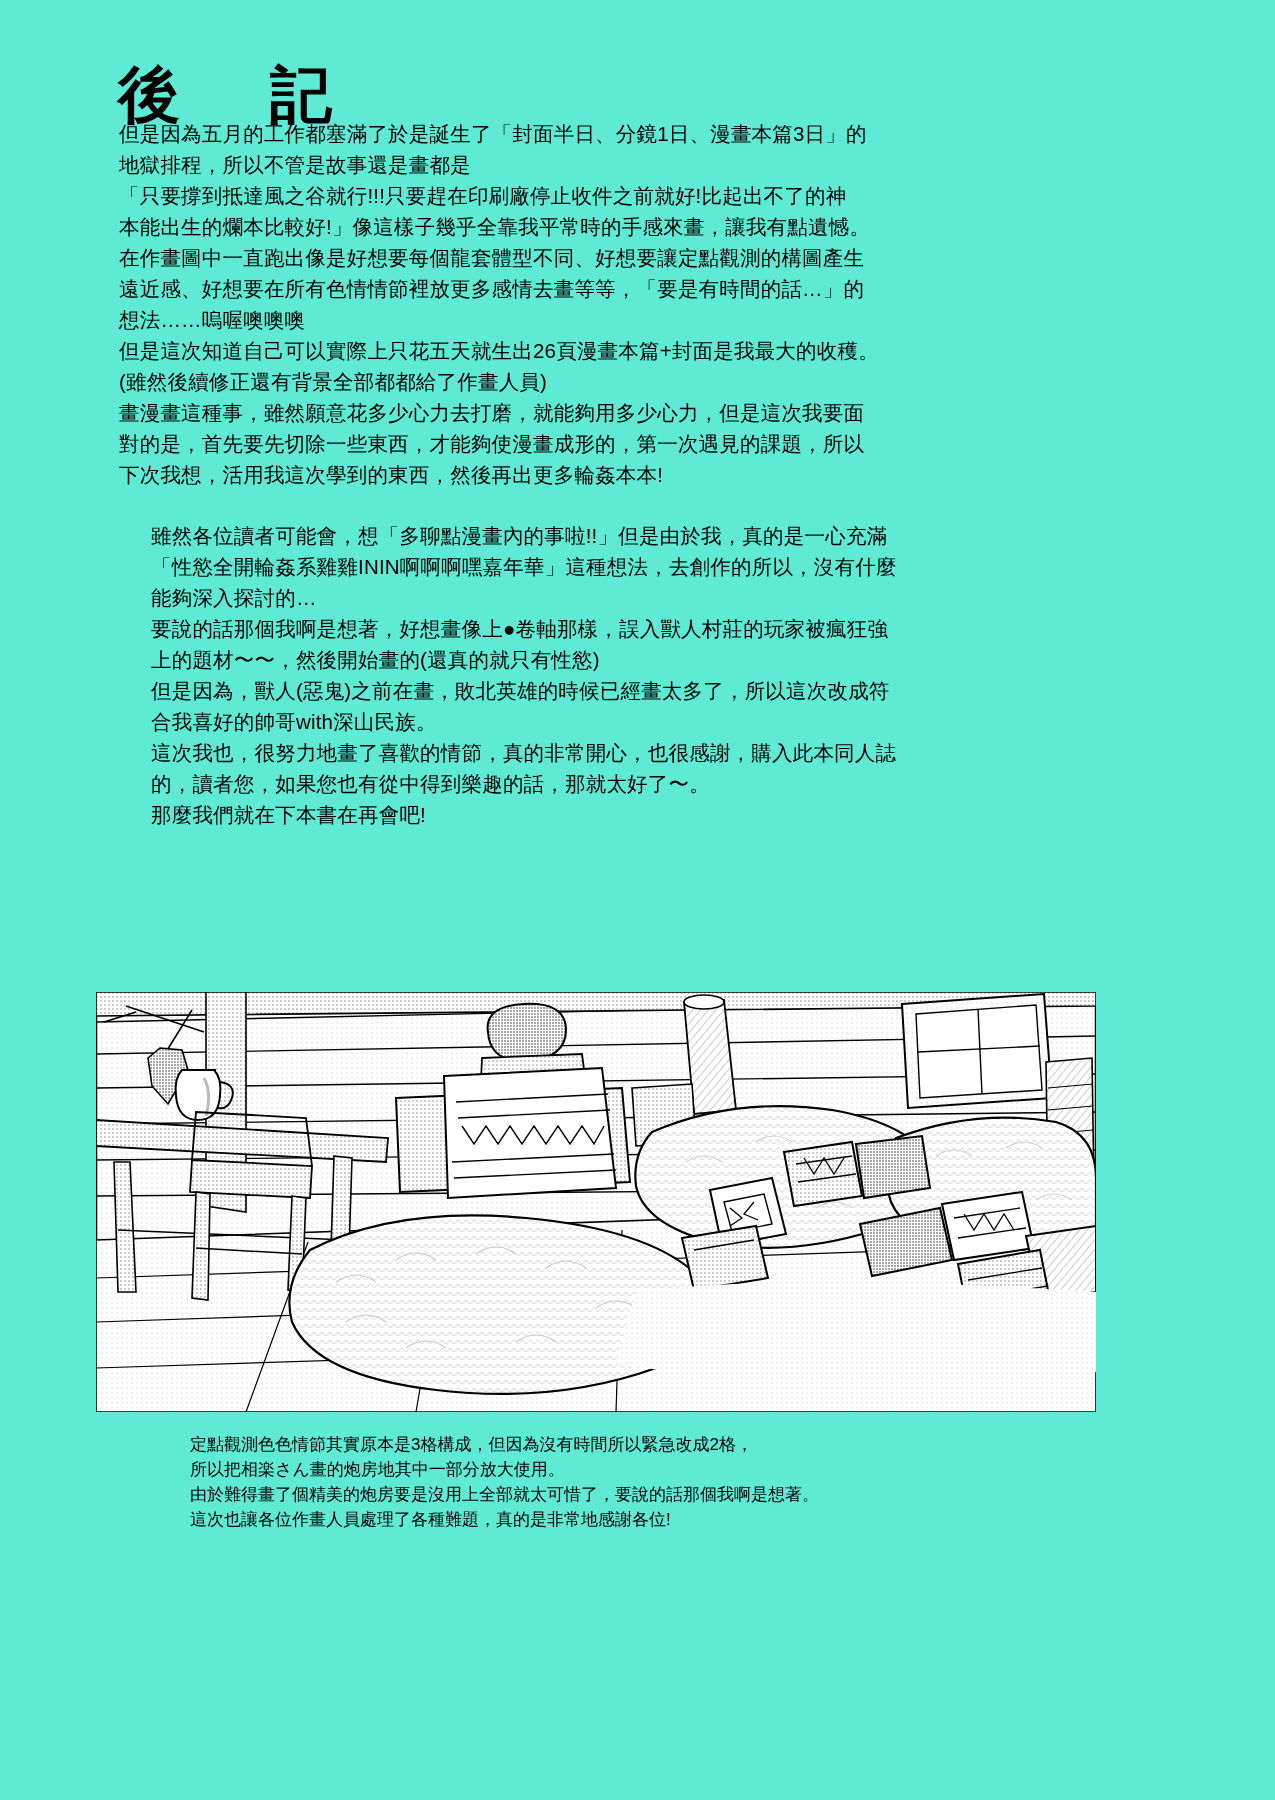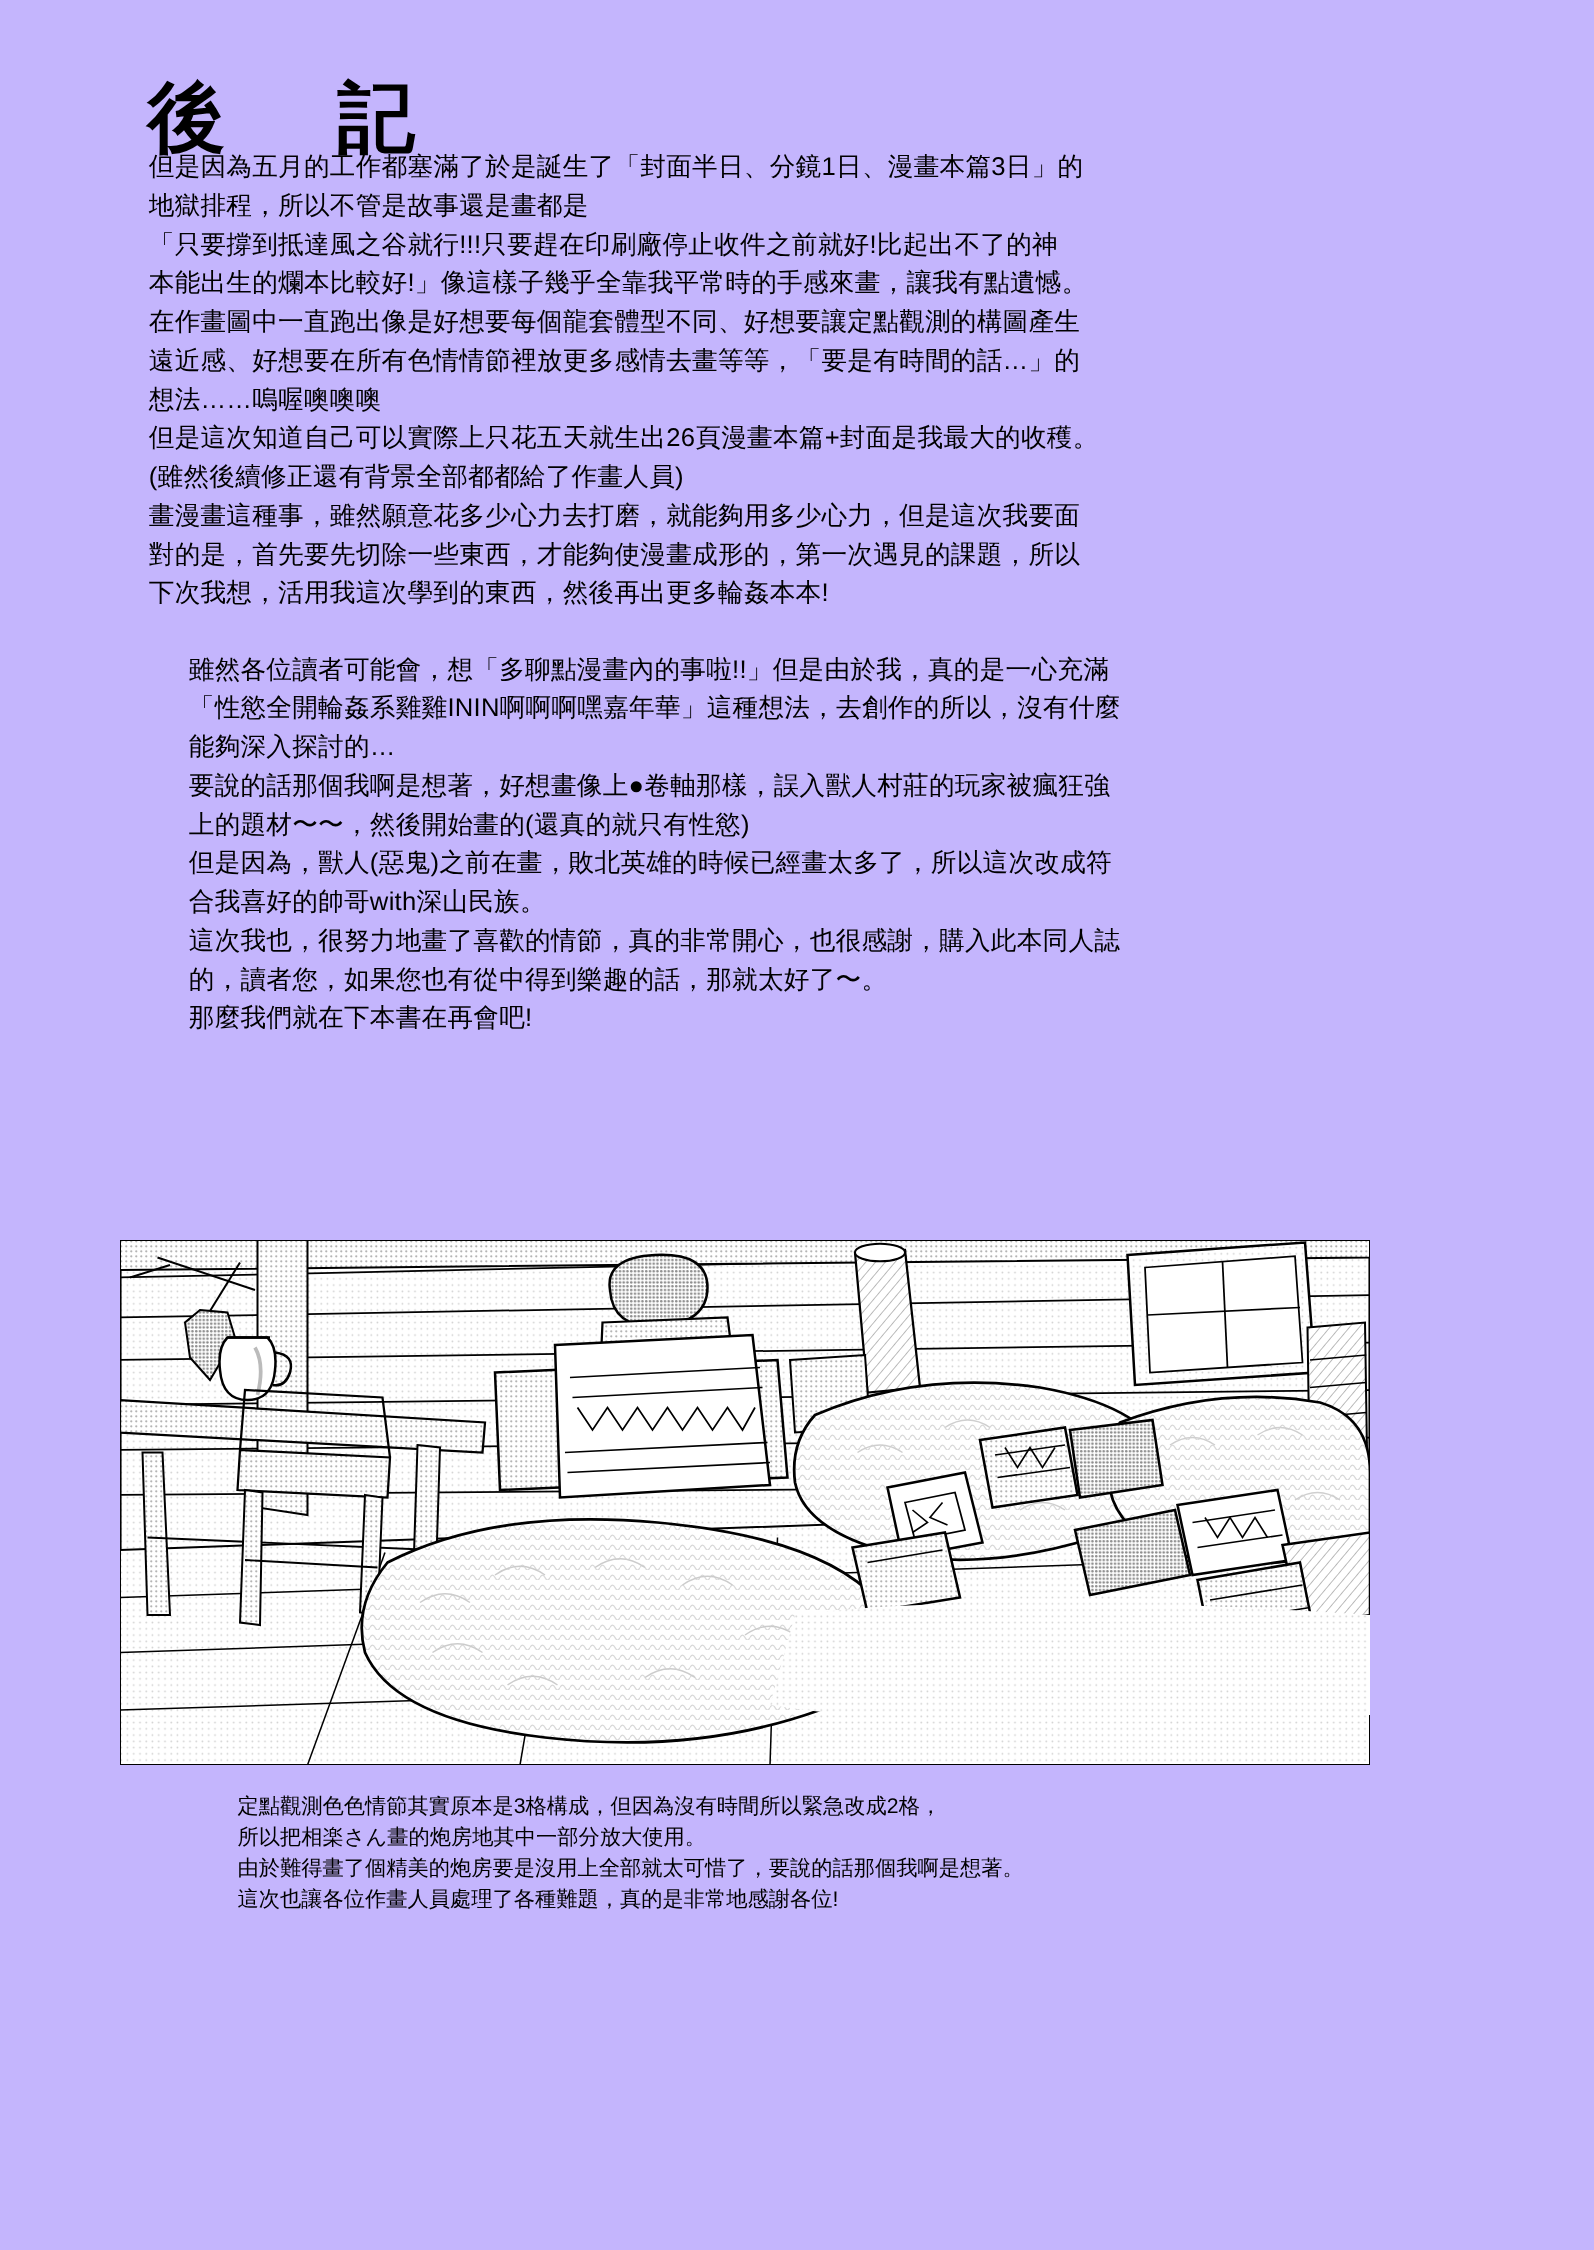--- a/index.html
+++ b/index.html
@@ -8,21 +8,21 @@
     background: #ffffff;
   }
   body {
     font-family: "Liberation Sans", sans-serif;
     color: #000000;
   }
   .page {
     position: relative;
     width: 1275px;
     height: 1800px;
-    background: #c4b5fd;
+    background: #5eead4;
     overflow: hidden;
     margin: 0 auto;
   }
   .title {
     position: absolute;
     left: 118px;
     top: 22px;
     font-size: 62px;
     font-weight: bold;
     letter-spacing: 14px;

